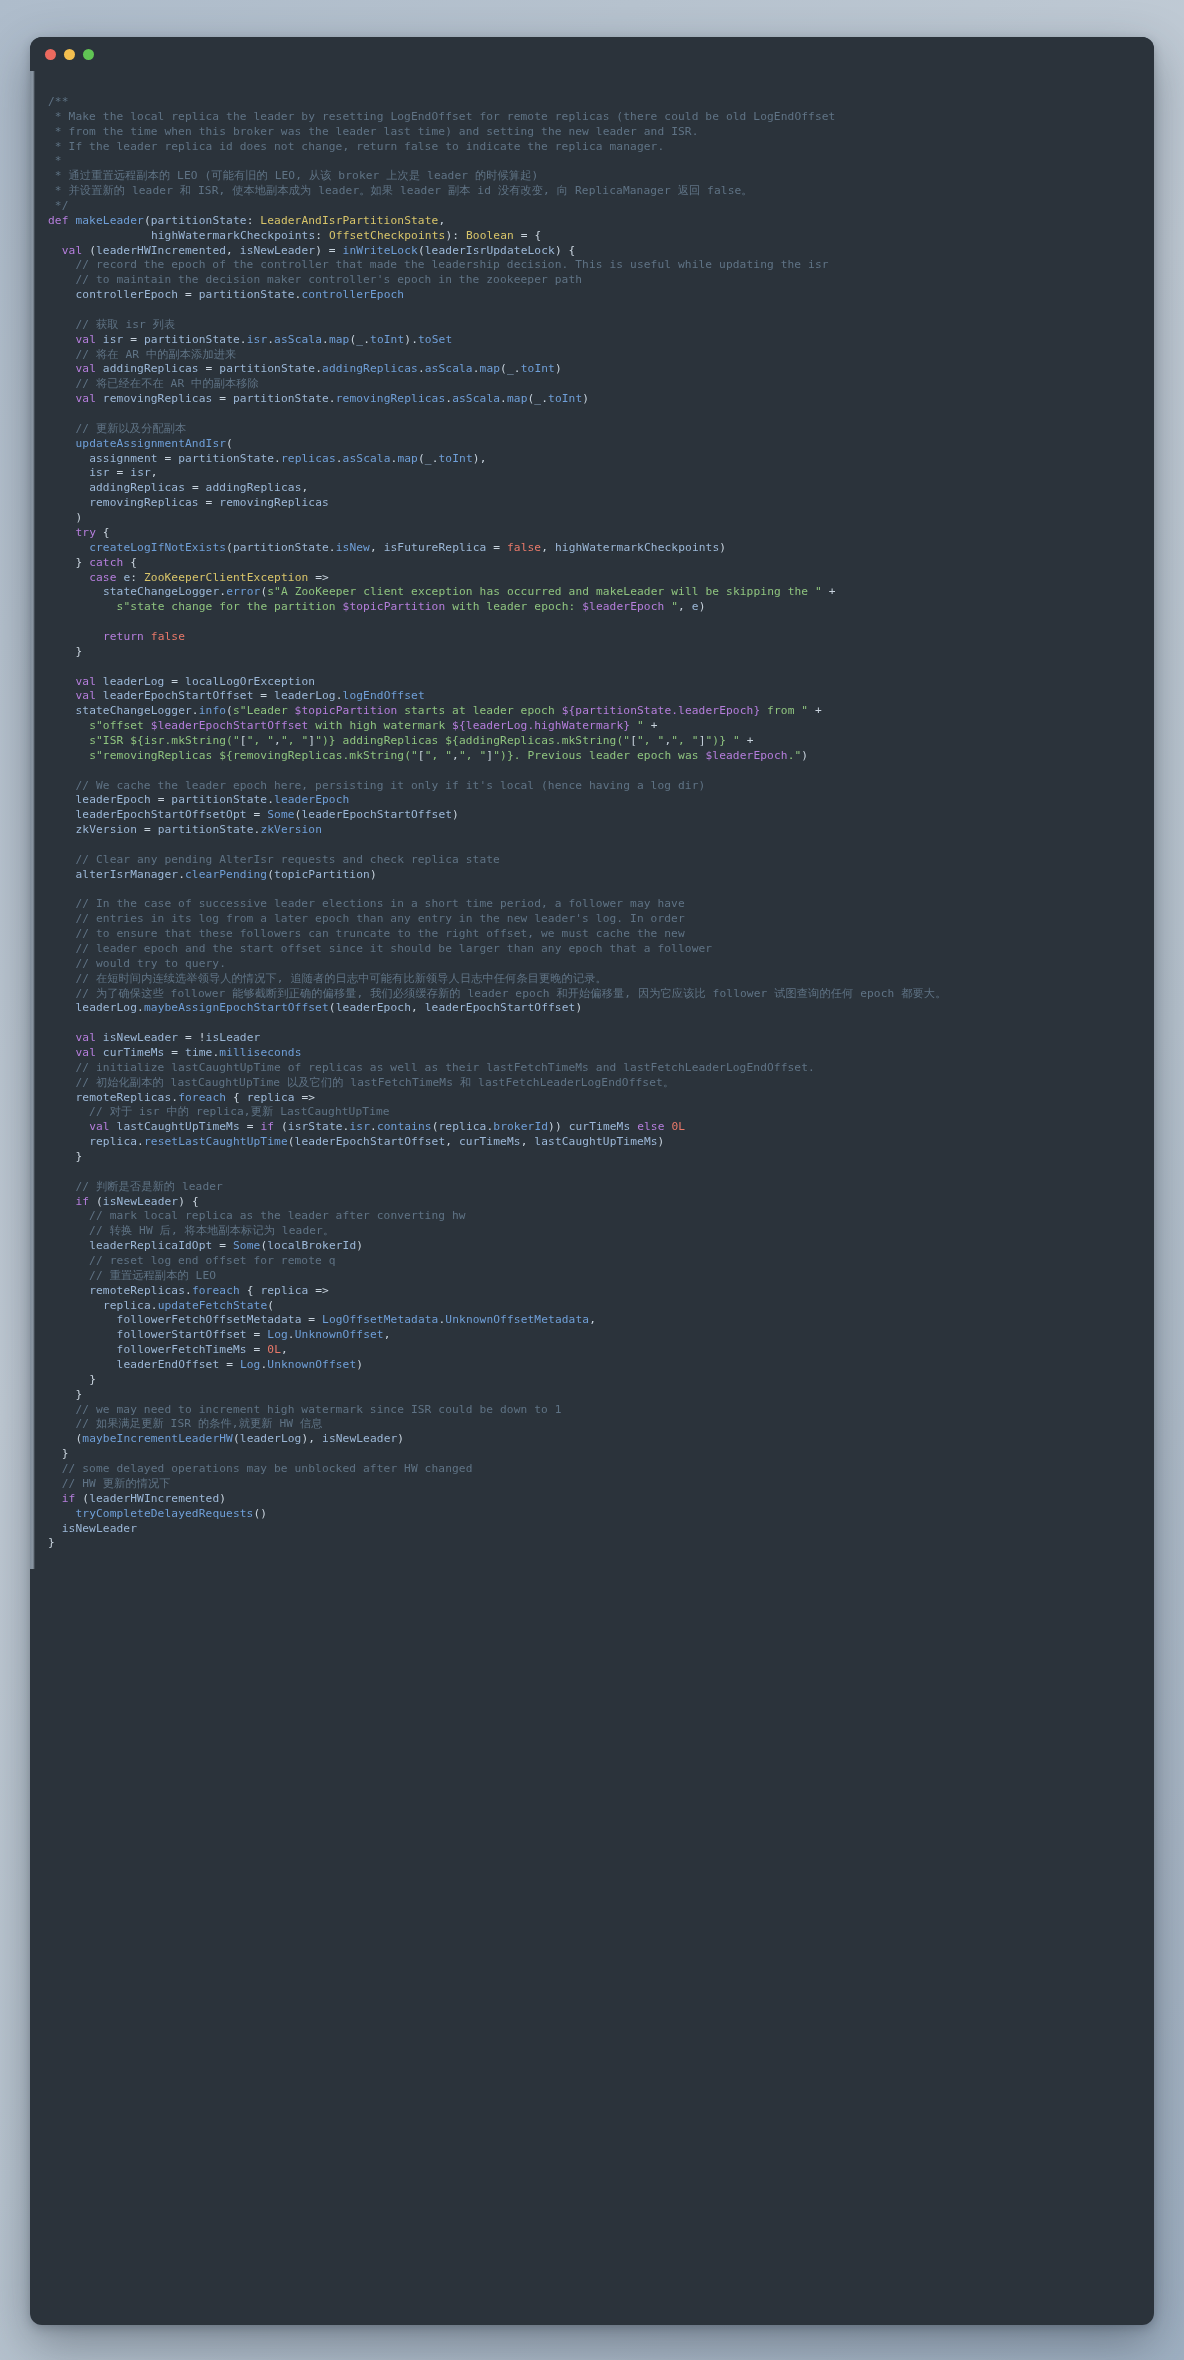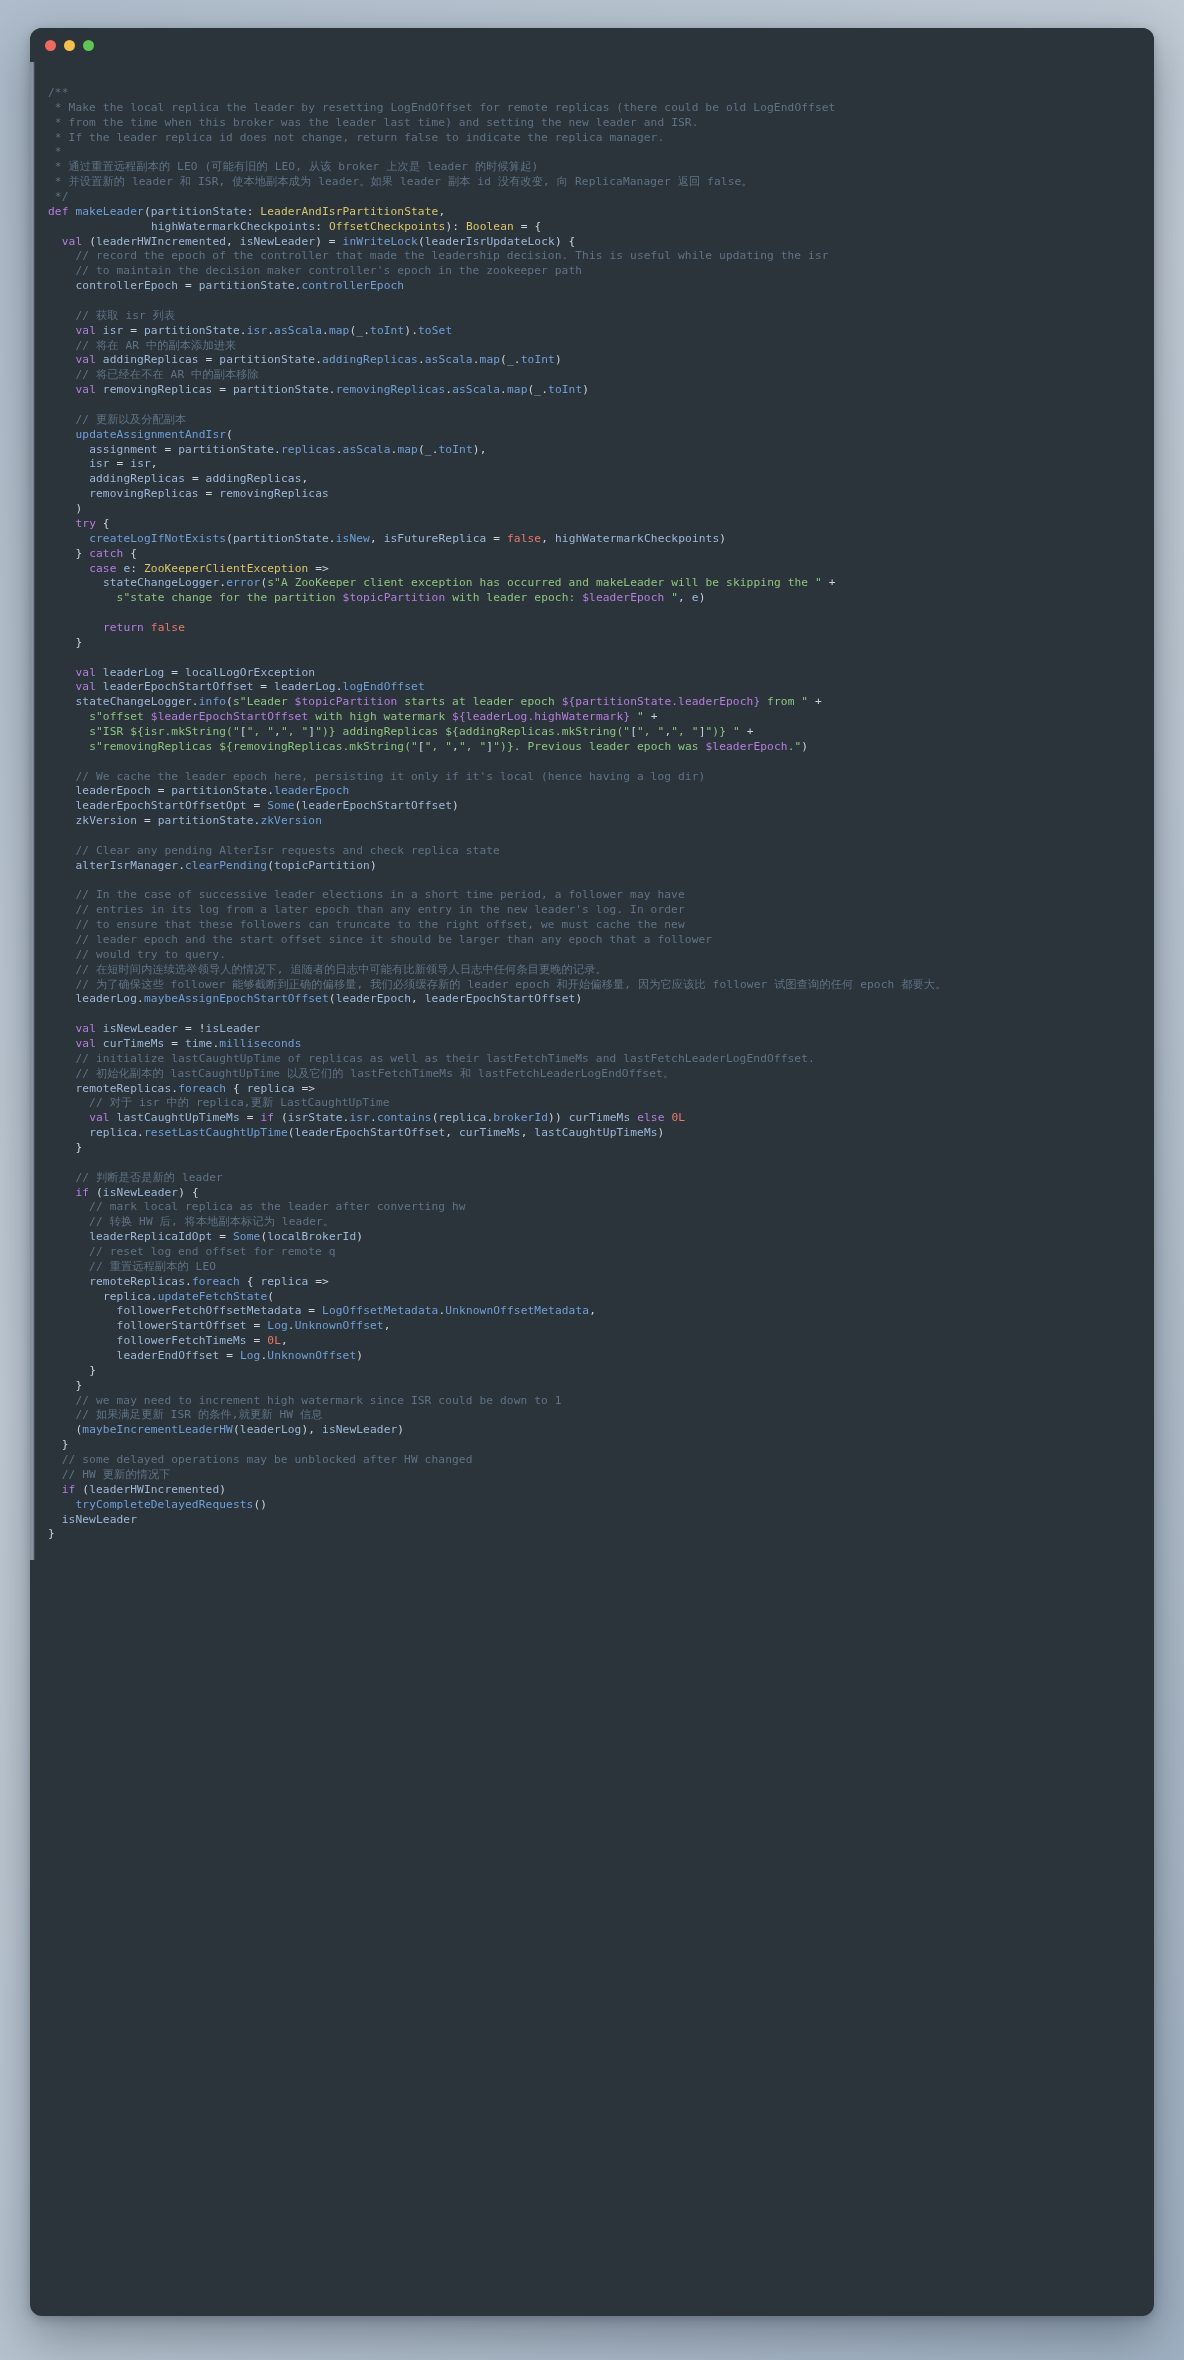--- a/index.html
+++ b/index.html
@@ -16,21 +16,21 @@
   #shot {
     position: relative;
     width: 1184px;
     height: 2360px;
     background: linear-gradient(135deg, #aebccb 0%, #b7c3cf 18%, #c2ccd6 40%, #b9c5d0 62%, #a9b7c6 85%, #9fb0c2 100%);
     overflow: hidden;
   }
   .window {
     position: absolute;
     left: 30px;
-    top: 28px;
+    top: 37px;
     width: 1124px;
     height: 2288px;
     background: #2b333b;
     border-radius: 12px;
     box-shadow: 0 18px 50px rgba(30,40,52,0.40), 0 3px 10px rgba(30,40,52,0.25);
     overflow: hidden;
   }
   .titlebar {
     height: 34px;
     display: flex;

